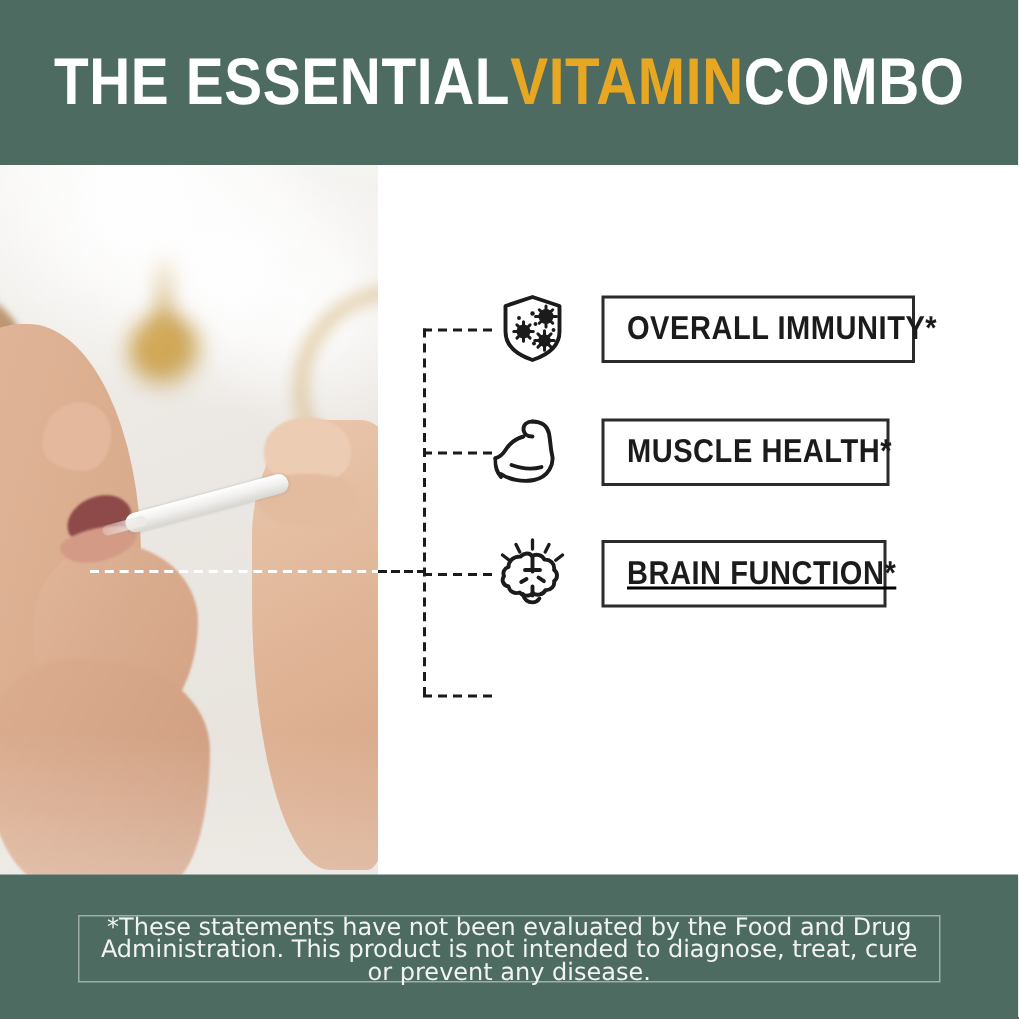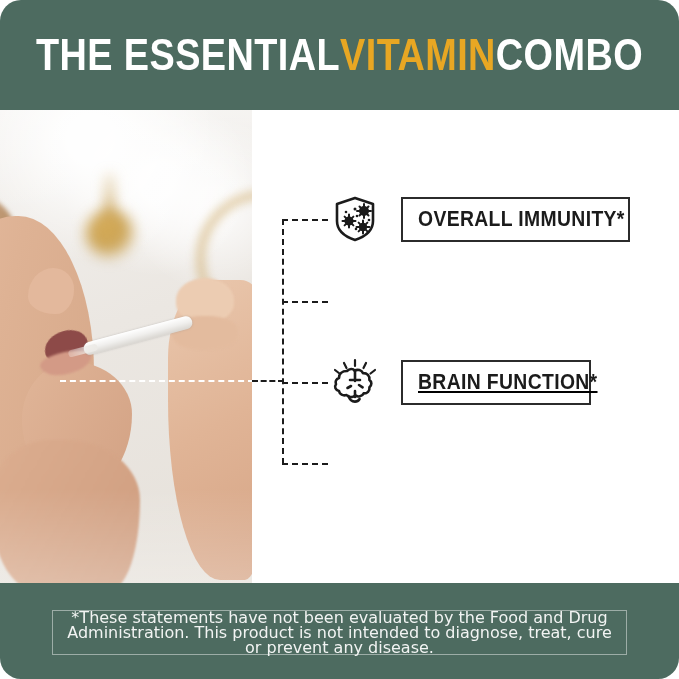--- a/index.html
+++ b/index.html
@@ -9,21 +9,20 @@
   }
   body {
     font-family: "Liberation Sans", sans-serif;
   }
   .canvas {
     position: relative;
     width: 679px;
     height: 679px;
     overflow: hidden;
     background: #ffffff;
-    border-radius: 21px;
   }
 
   
   .header-band {
     position: absolute;
     left: 0; top: 0;
     width: 679px;
     height: 110px;
     background: #4d6b60;
   }
@@ -344,25 +343,39 @@
             <circle cx="24" cy="34" r="1.3"></circle>
             <circle cx="37" cy="25" r="1.3"></circle>
           </g>
           <g stroke="#1b1b1b" stroke-width="2">
             <path d="M32 9 v3 M32 20 v3 M25 16 h3 M36 16 h3 M27.5 11.5 l2 2 M34.5 18.5 l2 2 M36.5 11.5 l-2 2 M29.5 18.5 l-2 2"></path>
             <path d="M17 19.5 v3 M17 29.5 v3 M10.5 26 h3 M20.5 26 h3 M12.6 21.6 l2 2 M19.4 28.4 l2 2 M21.4 21.6 l-2 2 M14.6 28.4 l-2 2"></path>
             <path d="M31 25.5 v3 M31 35.5 v3 M24.5 32 h3 M34.5 32 h3 M26.6 27.6 l2 2 M33.4 34.4 l2 2 M35.4 27.6 l-2 2 M28.6 34.4 l-2 2"></path>
           </g>
         </svg>
       </div>
-      <div class="row-box" style="width:229px;">
+      <div class="row-box" style="width:209px;">
         <span class="row-label">OVERALL IMMUNITY*</span>
       </div>
     </div>
 
+    <div class="row" style="top:160px;">
+      <div class="row-icon">
+        <svg width="52" height="48" viewBox="0 0 52 48" fill="none" stroke="#1b1b1b" stroke-width="2.6" stroke-linejoin="round" stroke-linecap="round">
+          <path d="M26 4 c6 0 10 3 11 8 c1 5 1 10 2 14 c1.5 6 -2 15 -12 17 c-8 1.6 -17 -0.5 -22 -4"></path>
+          <path d="M26 4 c-3.5 0 -6 2 -6 5 c0 3 2.5 5 6 5"></path>
+          <path d="M20 14 c-5.5 1.5 -9.5 5 -12 9 c-2 3.2 -4.5 5 -7 5.6"></path>
+          <path d="M1 28.6 c0 5.5 1.5 9.5 4 12.4"></path>
+          <path d="M12 33 c7 2.6 14 3 20 1.4"></path>
+        </svg>
+      </div>
+      <div class="row-box" style="width:192px;">
+        <span class="row-label">MUSCLE HEALTH*</span>
+      </div>
+    </div>
 
     <div class="row" style="top:241px;text-decoration:underline;">
       <div class="row-icon">
         <svg width="50" height="48" viewBox="0 0 50 48" fill="none" stroke="#1b1b1b" stroke-width="2.6" stroke-linejoin="round" stroke-linecap="round">
           <g stroke-width="2.2">
             <path d="M25 2 v6 M14 5 l2.5 5 M36 5 l-2.5 5 M5 12 l4.5 3.5 M45 12 l-4.5 3.5"></path>
           </g>
           <path d="M17 13 c-5 0 -8 3 -8 7 c-3 1 -4 3.5 -3 6.2 c-2 2.5 -0.5 6 3 6.8 c0.6 3.4 4 5.2 7.5 4 c2 2.6 6.5 2.8 8.8 0.4 c2.6 2 7 1 8.3 -2 c3.6 0.3 6.4 -2.6 5.8 -6 c2.6 -2 2.6 -5.6 0 -7.5 c0.6 -4 -2.4 -7 -6.4 -6.8 c-1.4 -3 -5.4 -4.2 -8.4 -2.4 C23 10.2 19.4 10.6 17 13 Z"></path>
           <path d="M25 13 v10 M20 22 h10 M21 28 l-3.5 2 M29 27 l3.6 2.4 M25 33 v6"></path>
           <path d="M18.5 38 c1 3.5 3.5 5.6 6.5 5.6 c2 0 3.6 -1 4.6 -2.6"></path>

